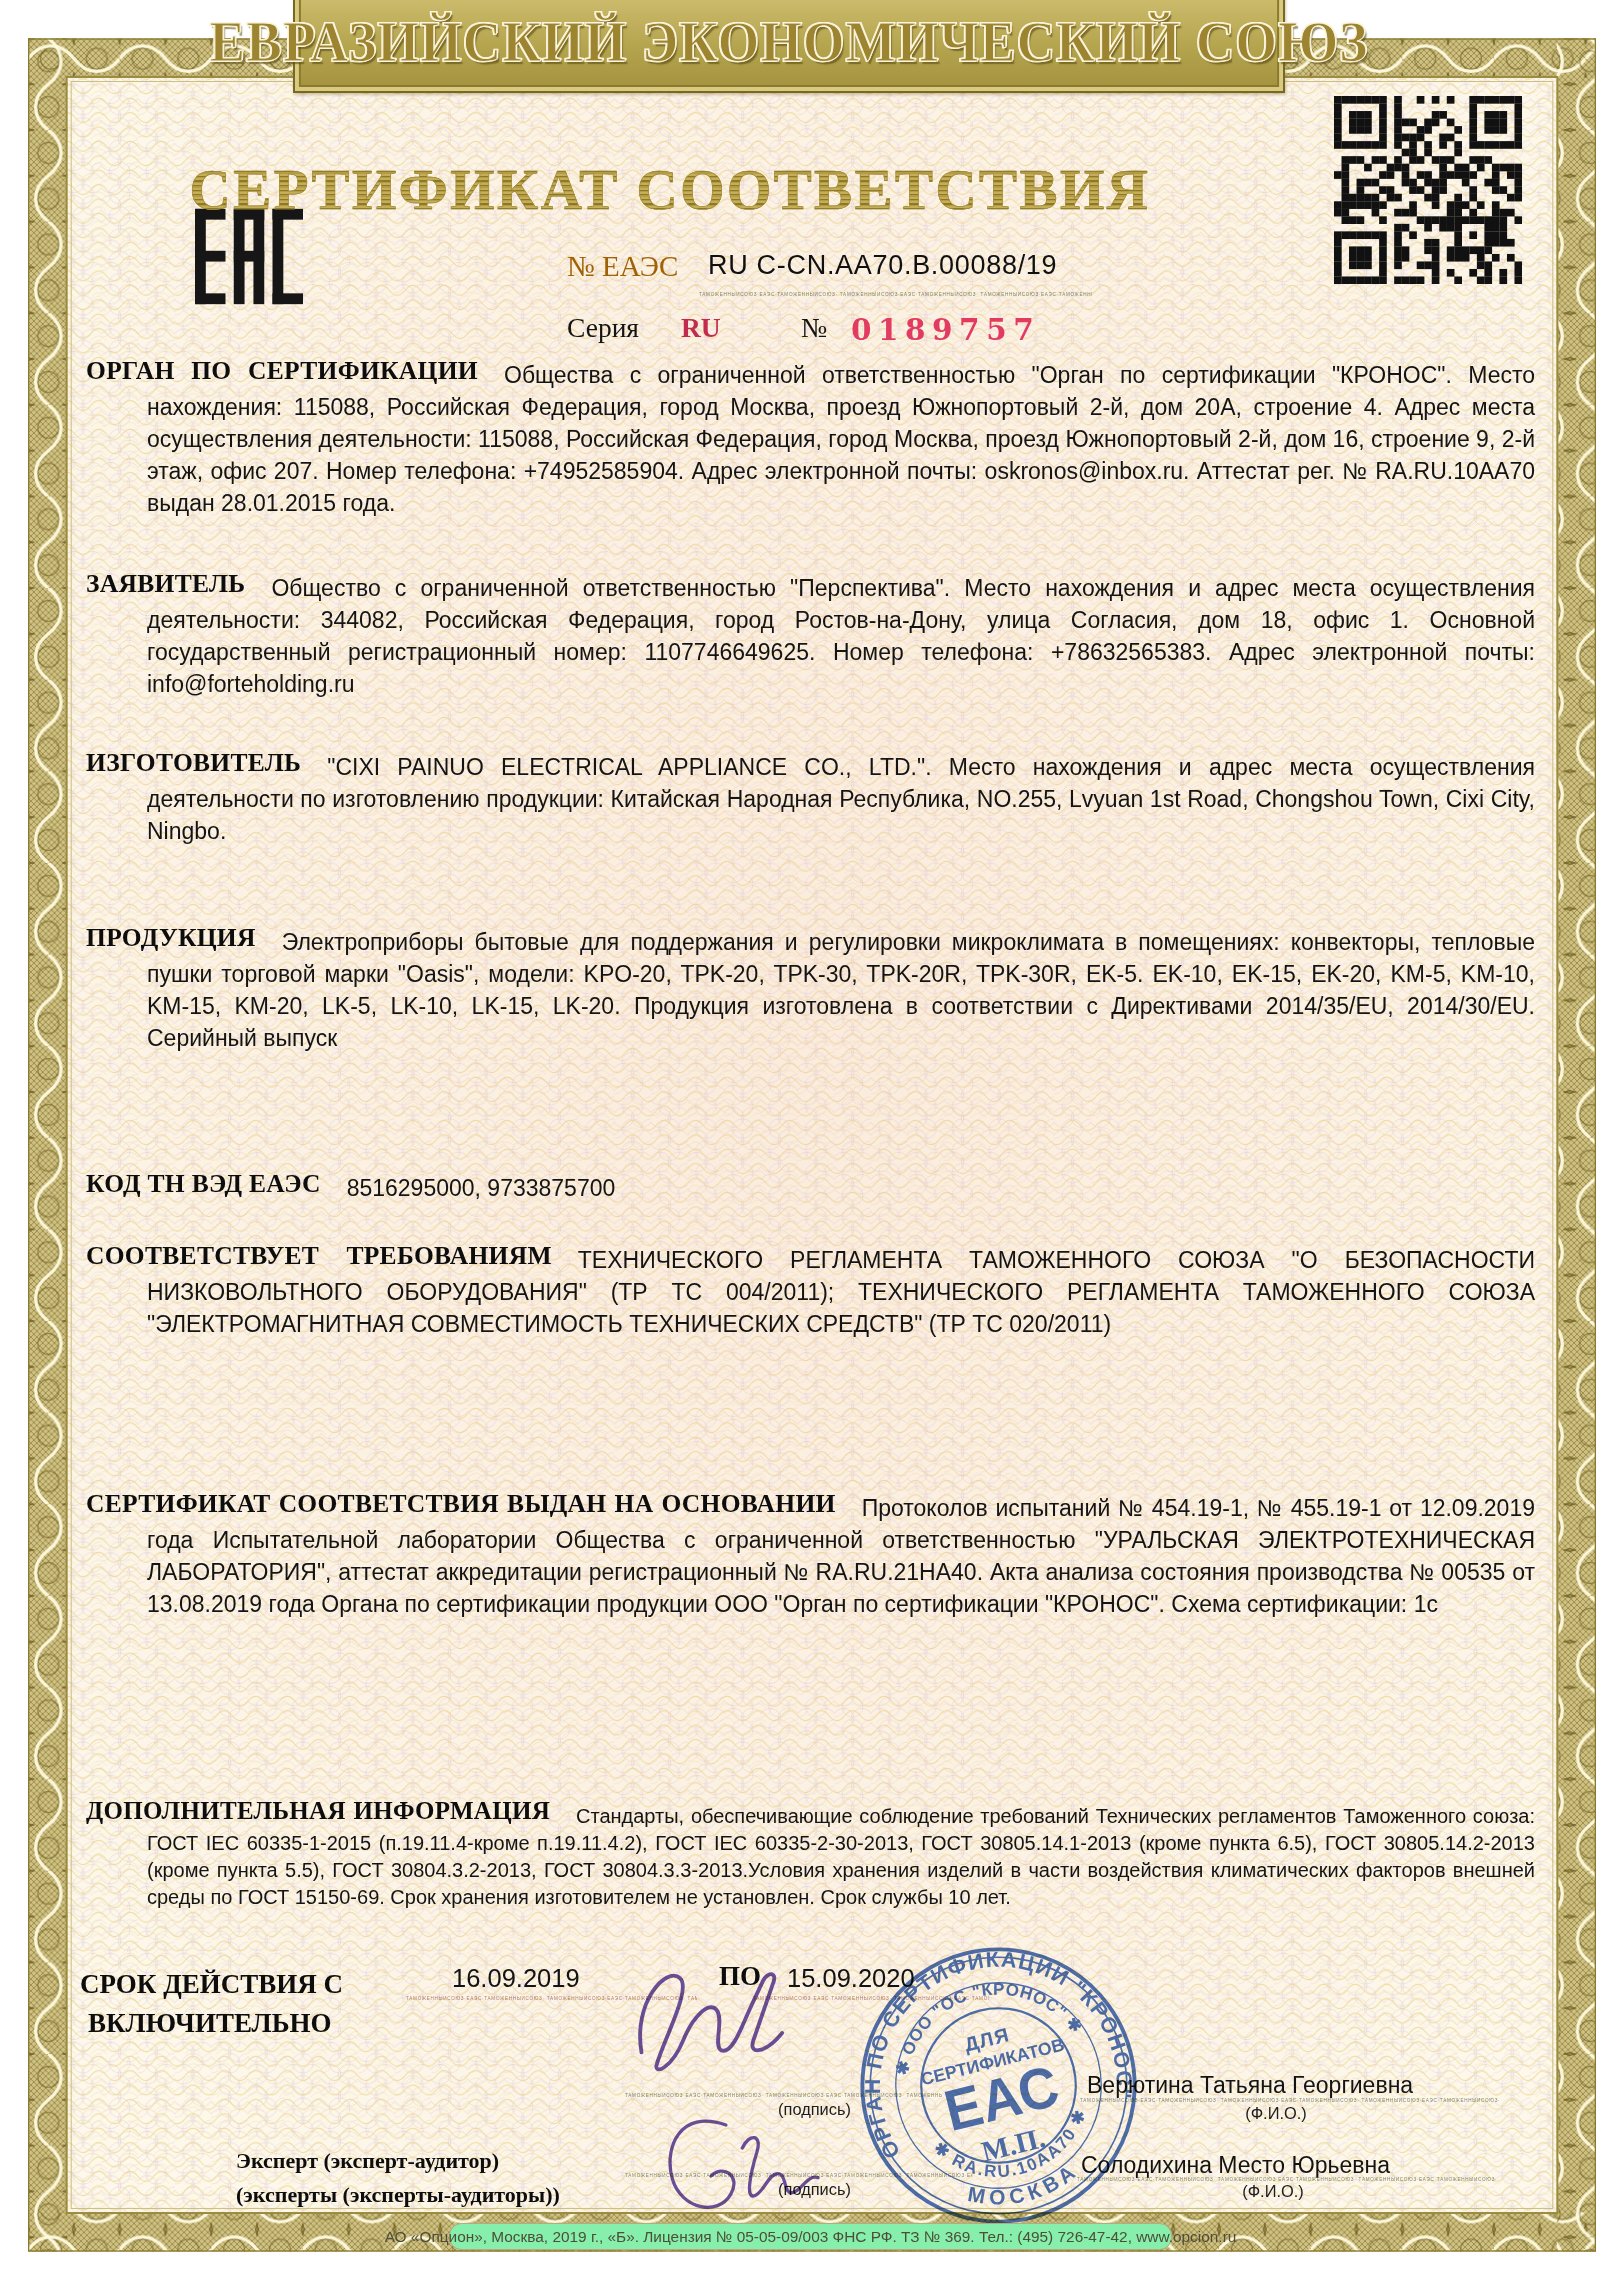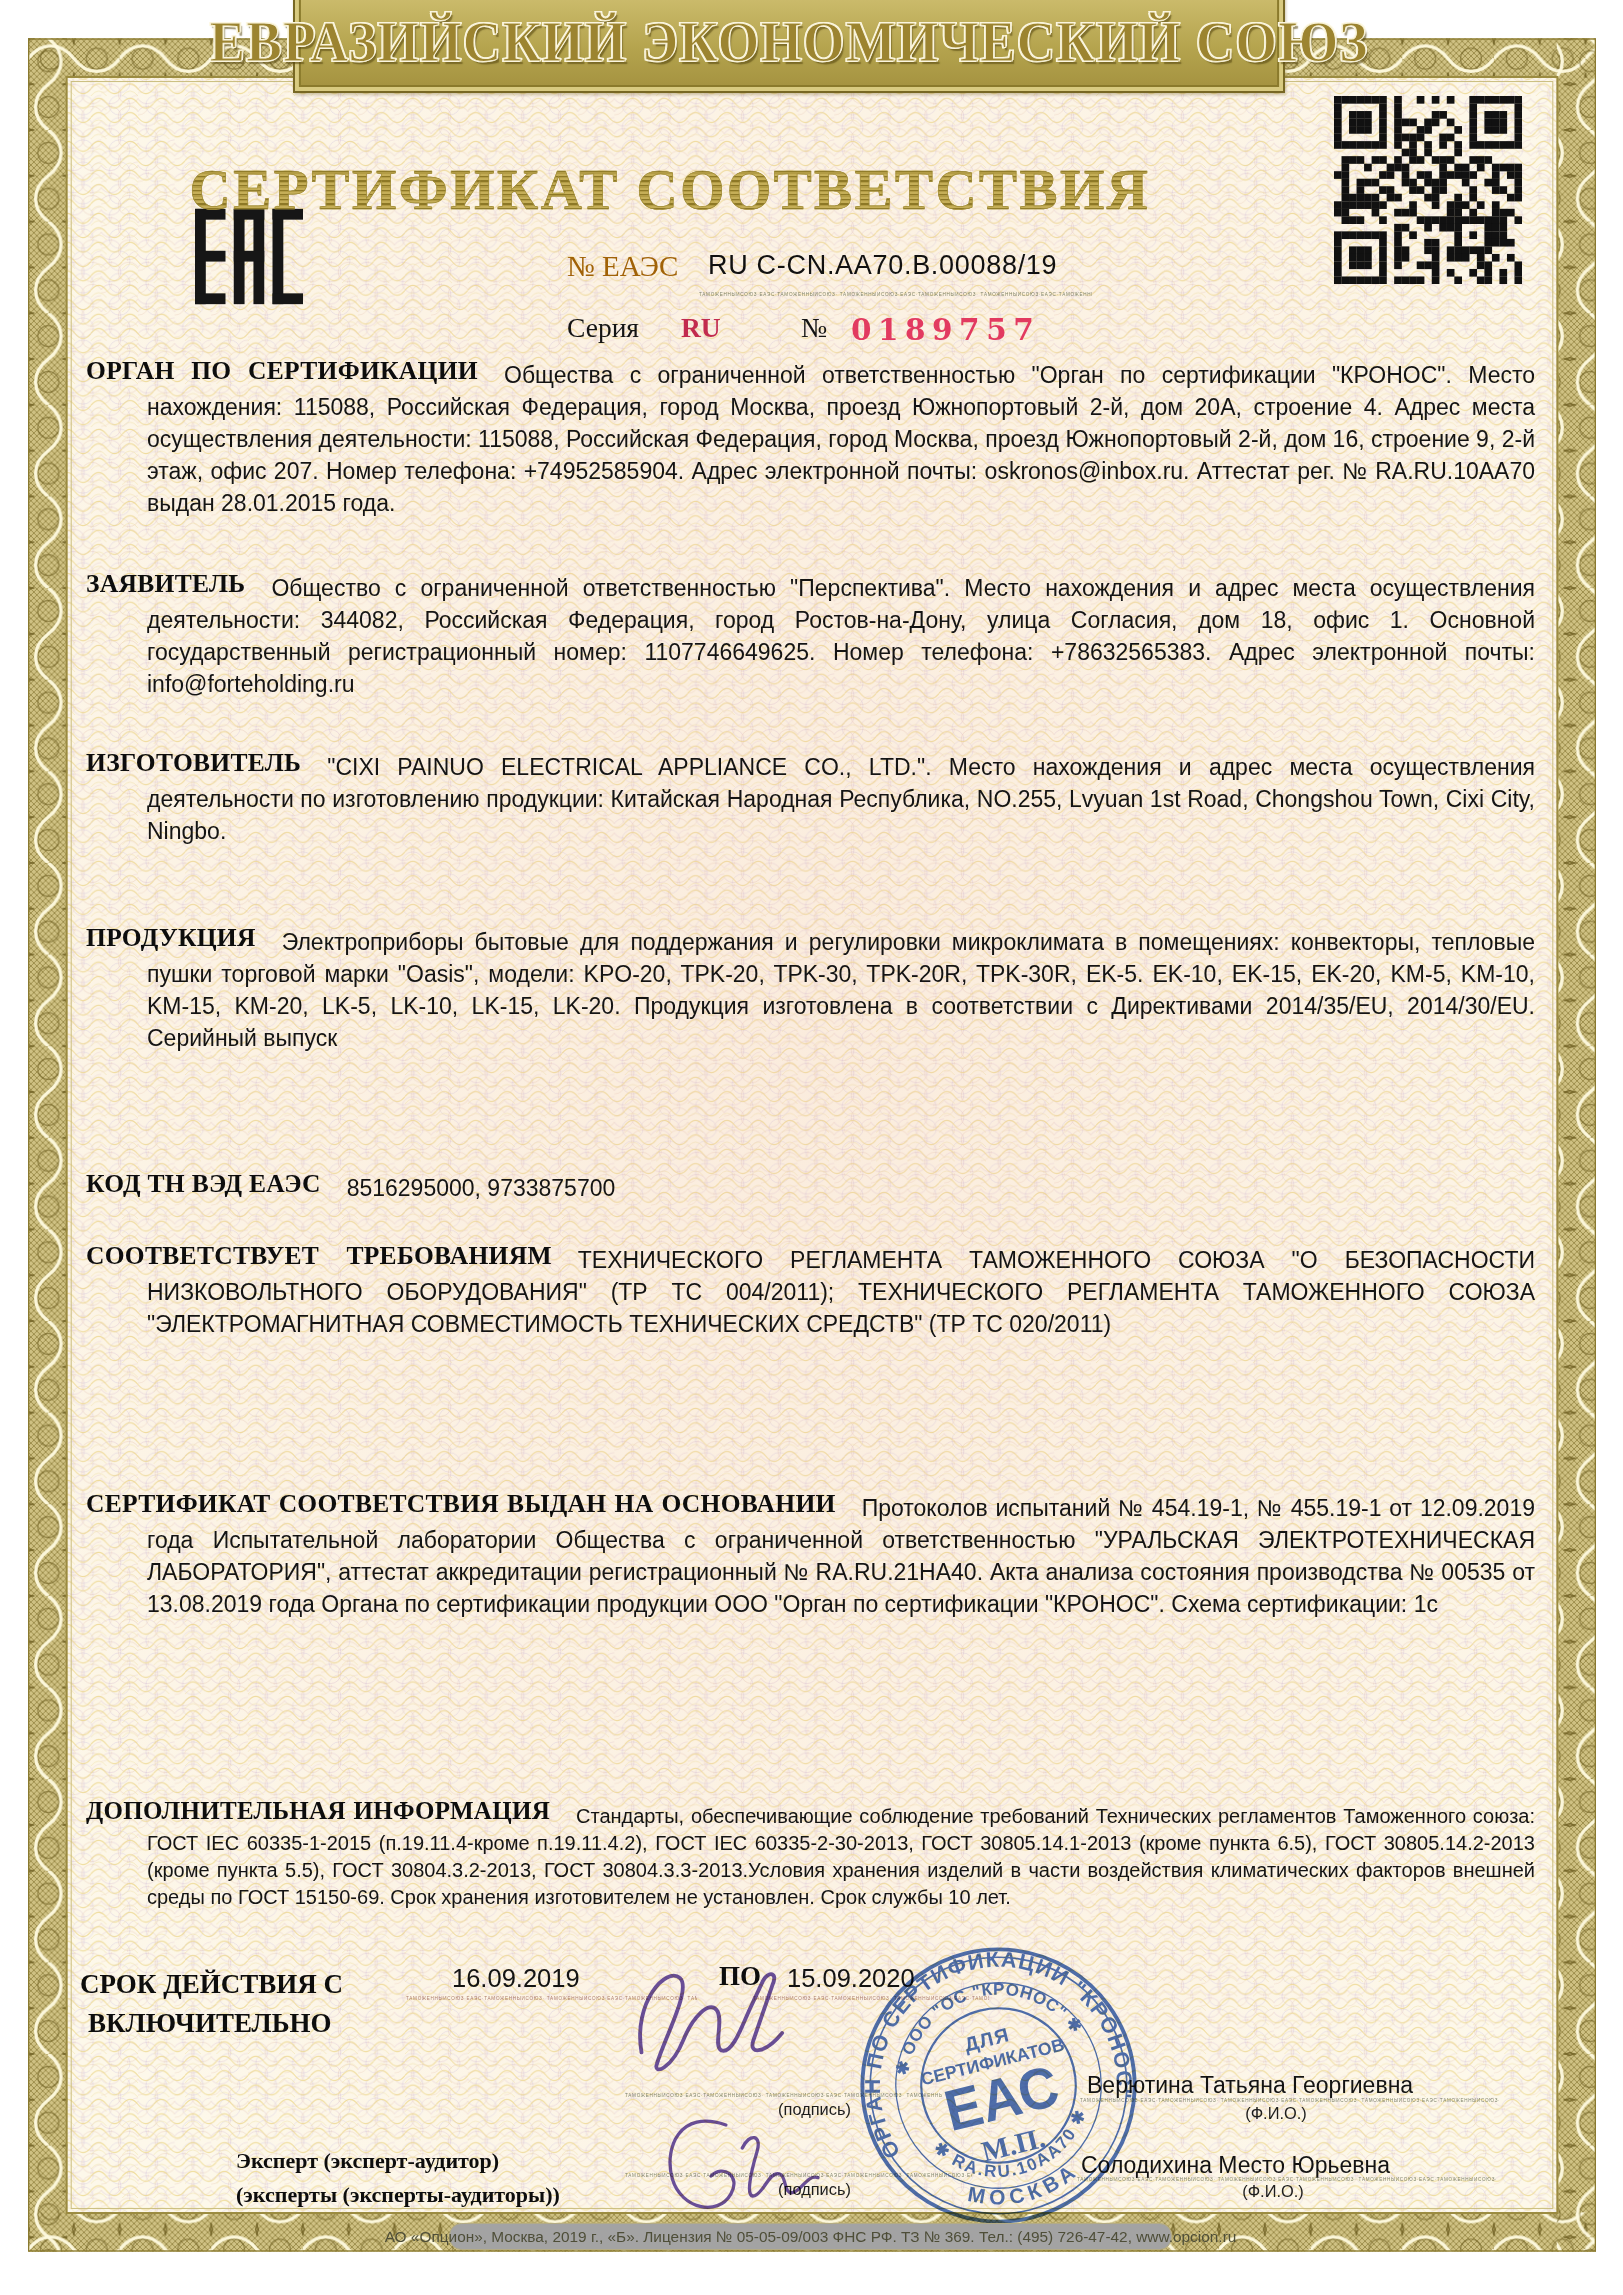--- a/index.html
+++ b/index.html
@@ -56,21 +56,21 @@
 
   .micro{position:absolute;height:7.2px;overflow:hidden;font-size:4.6px;letter-spacing:0.7px;
     color:#6b7257;opacity:.85;white-space:nowrap;line-height:6.5px;}
   .micro.red{color:#a06a58;}
 
   .sig{position:absolute;mix-blend-mode:multiply;}
   .stamp{position:absolute;left:848px;top:1935px;width:301px;height:301px;
     transform:rotate(-14deg);mix-blend-mode:multiply;opacity:.9;}
 
   .footer-pill{position:absolute;left:449px;top:2223px;width:721px;height:25px;border-radius:12.4px;
-    background:#a3a3a3;border:0.7px solid #b3ab84;display:flex;align-items:center;justify-content:center;}
+    background:#86efac;border:0.7px solid #b3ab84;display:flex;align-items:center;justify-content:center;}
   .footer-text{font-size:15.4px;color:#4e4e38;white-space:nowrap;}
 </style>
 </head>
 <body>
 
 <div class="page">
   <div class="cert">
 
     <svg class="bg" viewBox="0 0 2396 3382" aria-hidden="true">
       <defs>

